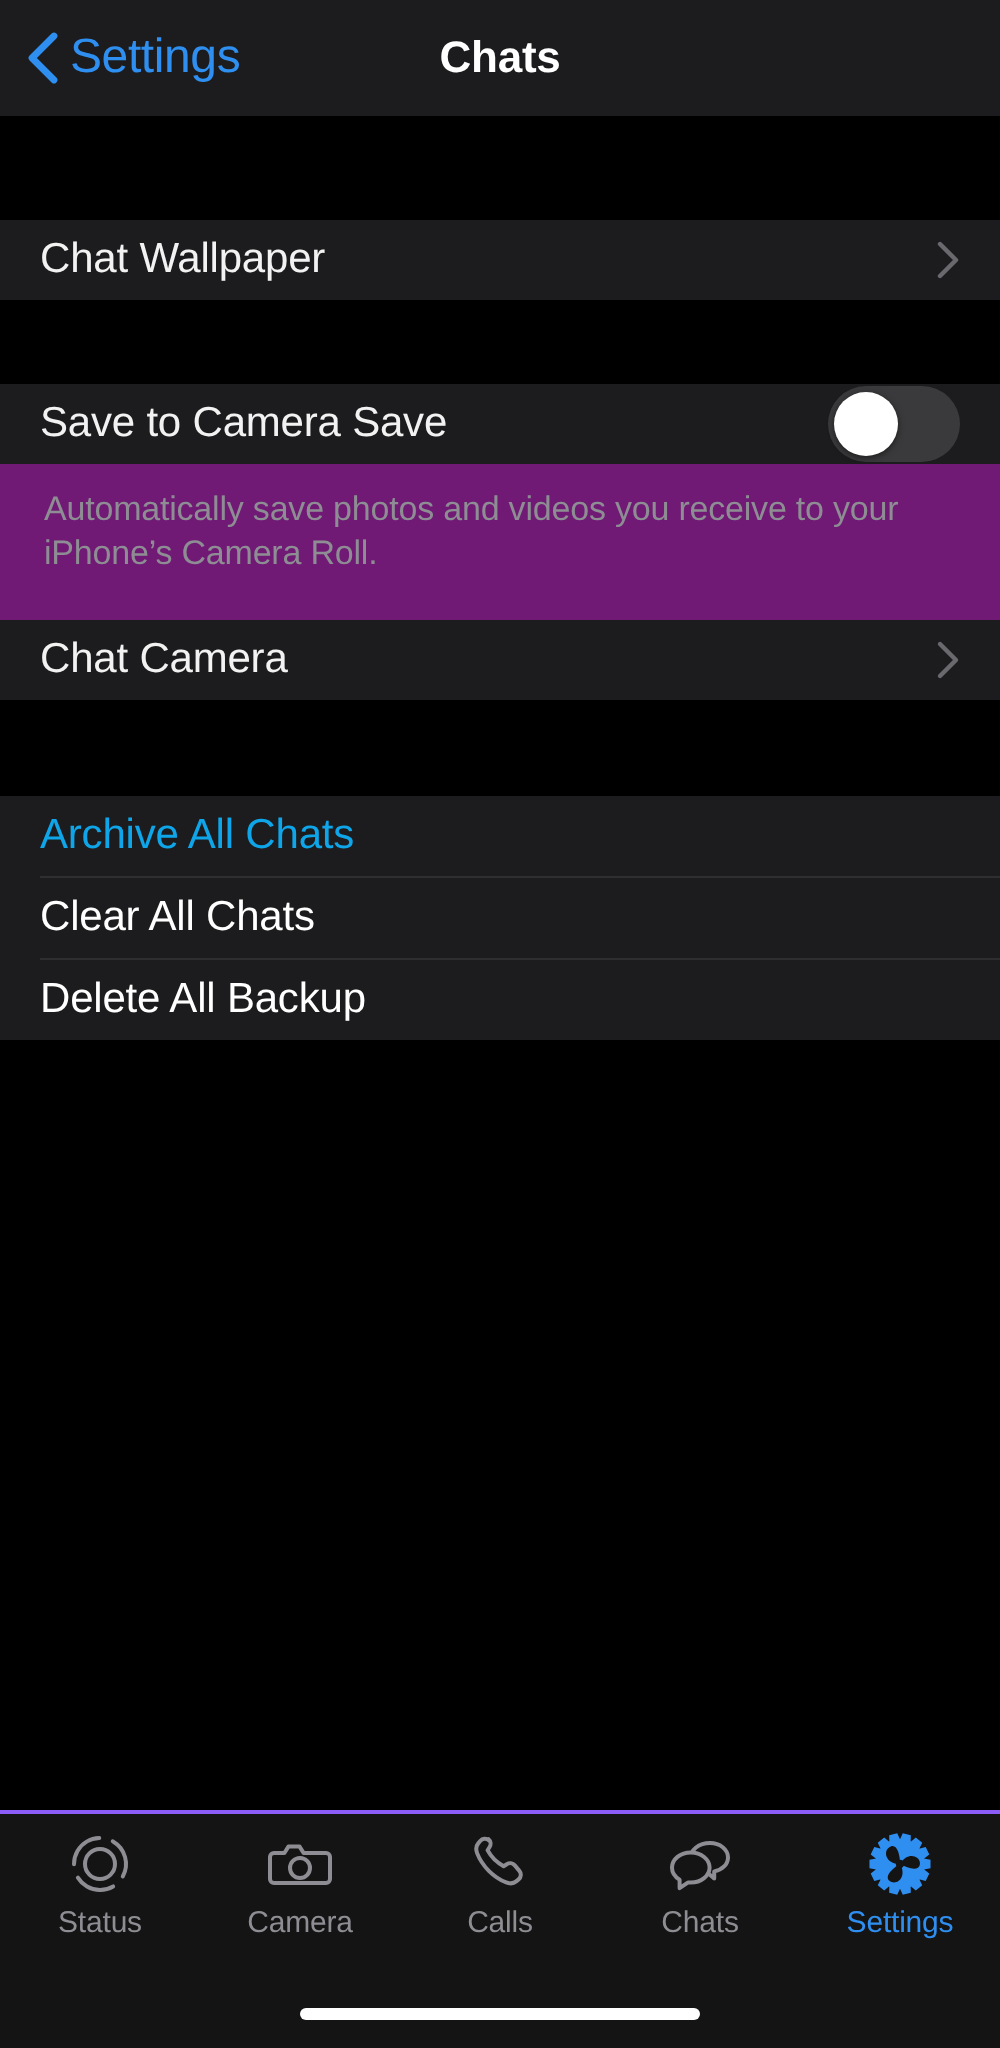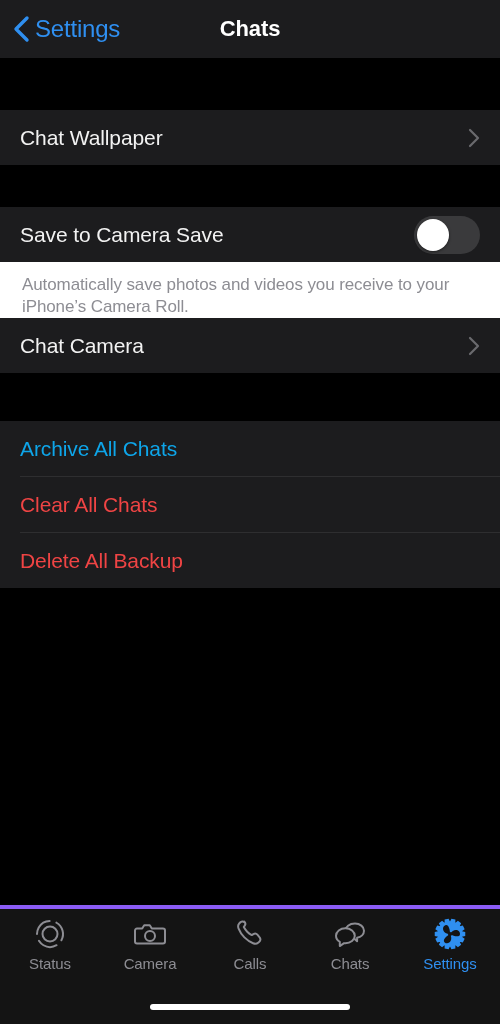--- a/index.html
+++ b/index.html
@@ -31,28 +31,28 @@
     color:#fff; font-size:22px; font-weight:bold; letter-spacing:-0.1px;
   }
 
   
   .gap { background:#000; }
   .cell-group{ background:#1c1c1e; }
   .cell{
     position:relative;
     display:flex; align-items:center;
     padding:0 20px;
-    height:55px;
+    height:40px;
     cursor:pointer;
   }
   .cell-label{
     color:#f2f2f2; font-size:21px; letter-spacing:-0.1px; flex:1;
   }
   .cell-label.blue{ color:#0ea5e9; }
-  .cell-label.red{  color:#ef4444; }
+  .cell-label.red{  color:#ffffff; }
   .chevron{ width:12px; height:20px; flex:0 0 auto; }
   .sep{
     height:1px; background:#2e2e30; margin-left:20px;
   }
 
   
   .switch{
     width:66px; height:38px; border-radius:19px;
     background:#3a3a3c;
     position:relative; flex:0 0 auto; cursor:pointer;
@@ -60,28 +60,28 @@
   .switch .knob{
     position:absolute; top:3px; left:3px;
     width:32px; height:32px; border-radius:50%;
     background:#fff;
     box-shadow:0 1px 3px rgba(0,0,0,.5);
   }
 
   
   .footer-note{
     color:#8d8d93; font-size:17px; line-height:22px;
-    padding:12px 22px 0 22px; background:#ffffff;
+    padding:12px 22px 22px 22px; background:#701a75;
     letter-spacing:-0.1px;
   }
 
   
   .tabbar{
     position:absolute; left:0; bottom:0; width:500px; height:119px;
-    background:#141414; border-top:4px solid #8b5cf6;
+    background:#141414; border-top:2px solid #8b5cf6;
   }
   .tabs{ display:flex; height:72px; padding-top:8px; }
   .tab{
     flex:1; display:flex; flex-direction:column;
     align-items:center; justify-content:flex-start; gap:4px;
     cursor:pointer;
   }
   .tab-icon{ width:34px; height:34px; display:block; }
   .tab-label{ font-size:15px; color:#8d8d93; letter-spacing:-0.1px; }
   .tab.active .tab-label{ color:#2f8ff0; }

